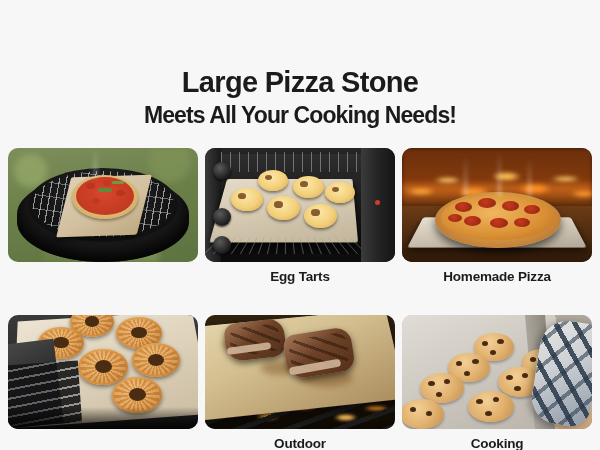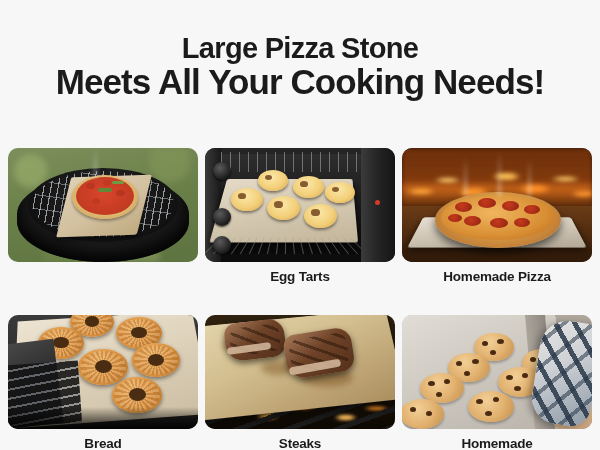--- a/index.html
+++ b/index.html
@@ -6,26 +6,26 @@
   body{
     width:600px;height:450px;overflow:hidden;
     background:#f7f7f7;
     font-family:"Liberation Sans","DejaVu Sans",sans-serif;
     -webkit-font-smoothing:antialiased;
   }
   .poster{position:relative;width:600px;height:450px;background:#f7f7f7;}
 
   
   .headline{
-    position:absolute;left:0;top:32px;width:600px;
+    position:absolute;left:0;top:66px;width:600px;
     text-align:center;color:#1b1b1b;
     font-weight:bold;font-size:29px;line-height:33px;
     letter-spacing:-0.7px;
   }
-  .headline .l2{display:block;font-size:35px;letter-spacing:-0.9px;}
+  .headline .l2{display:block;font-size:23px;letter-spacing:-0.9px;}
 
   
   .grid{position:absolute;left:8px;top:148px;width:584px;}
   .row{display:flex;gap:7px;}
   .row.r2{margin-top:31px;}
   .cell{width:190px;}
   .photo{
     position:relative;width:190px;height:114px;
     border-radius:10px;overflow:hidden;background:#ddd;
   }
@@ -308,21 +308,20 @@
             <div class="roll" style="left:108px;top:2px;width:46px;height:32px;"></div>
             <div class="roll" style="left:30px;top:12px;width:46px;height:32px;"></div>
             <div class="roll" style="left:124px;top:28px;width:48px;height:34px;"></div>
             <div class="roll" style="left:70px;top:34px;width:50px;height:36px;"></div>
             <div class="roll" style="left:104px;top:62px;width:50px;height:36px;"></div>
             <div class="lyr railL"></div>
             <div class="lyr grate"></div>
             <div class="lyr shadow"></div>
           </div>
         </div>
-        <div class="caption">Bread</div>
       </div>
 
       <div class="cell">
         <div class="photo">
           <div class="sc st">
             <div class="lyr coals"></div>
             <div class="lyr bars"></div>
             <div class="lyr stone"></div>
             <div class="char" style="left:18px;top:22px;width:40px;height:16px;"></div>
             <div class="char" style="left:96px;top:54px;width:52px;height:18px;"></div>
@@ -330,21 +329,21 @@
             <div class="steak" style="left:20px;top:6px;width:60px;height:38px;transform:rotate(-7deg);">
               <div class="sear"></div>
             </div>
             <div class="fat" style="left:22px;top:30px;width:44px;height:7px;transform:rotate(-8deg);"></div>
             <div class="steak" style="left:80px;top:16px;width:68px;height:44px;transform:rotate(-9deg);">
               <div class="sear"></div>
             </div>
             <div class="fat" style="left:84px;top:48px;width:52px;height:8px;transform:rotate(-10deg);"></div>
           </div>
         </div>
-        <div class="caption">Steaks</div>
+        <div class="caption">Outdoor</div>
       </div>
 
       <div class="cell">
         <div class="photo">
           <div class="sc ck">
             <div class="lyr counter"></div>
             <div class="lyr tray"></div>
             <div class="lyr edge"></div>
 
             <div class="cookie" style="left:72px;top:18px;width:40px;height:28px;"></div>
@@ -379,18 +378,18 @@
             <div class="cookie" style="left:-2px;top:84px;width:44px;height:30px;"></div>
             <div class="chip" style="left:8px;top:92px;width:6px;height:5px;"></div>
             <div class="chip" style="left:24px;top:96px;width:6px;height:5px;"></div>
 
             <div class="lyr arm"></div>
             <div class="lyr mitt">
               <div class="mittpat"></div>
             </div>
           </div>
         </div>
-        <div class="caption">Homemade</div>
+        <div class="caption">Cooking</div>
       </div>
     </div>
 
   </div>
 </div>
 
 </body></html>

